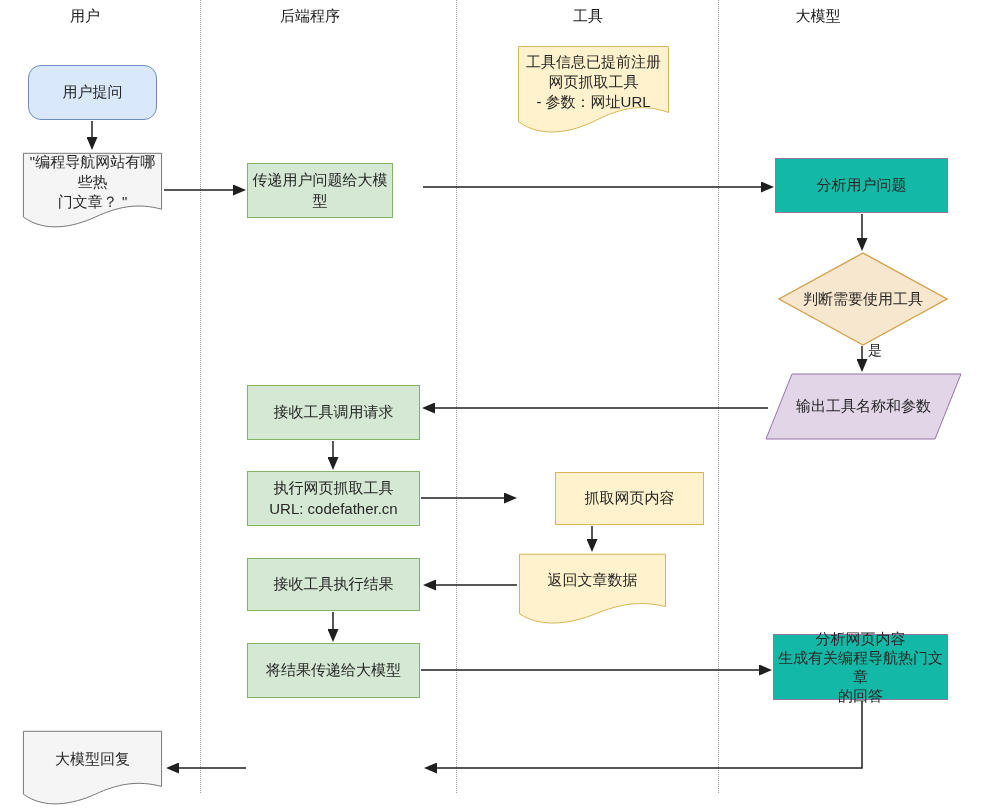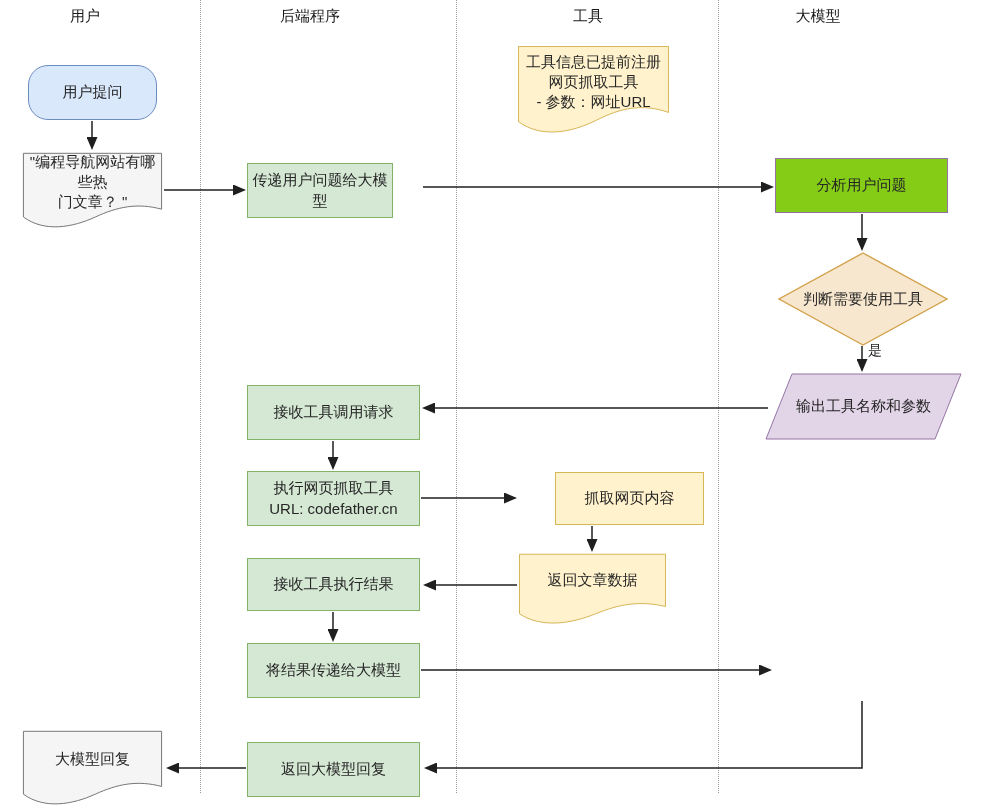--- a/index.html
+++ b/index.html
@@ -18,22 +18,22 @@
   .node{position:absolute;box-sizing:border-box;}
   .node .txt{
     position:absolute;left:0;top:0;width:100%;height:100%;
     display:flex;align-items:center;justify-content:center;text-align:center;
     font-size:15px;line-height:1.35;white-space:pre-line;padding:2px 4px;box-sizing:border-box;
   }
   .node svg{position:absolute;left:0;top:0;width:100%;height:100%;}
   .rect{border:1px solid;}
   .green{background:#d5e8d4;border-color:#82b366;}
   .yellow{background:#fff2cc;border-color:#d6b656;margin-left:37px;}
-  .purple{background:#84cc16;border-color:#9673a6;}
-  .rounded{background:#dae8fc;border:1px solid #6c8ebf;border-radius:20px;}
+  .purple{background:#14b8a6;border-color:#9673a6;}
+  .rounded{background:#dae8fc;border:1px solid #6c8ebf;border-radius:13px;}
   .docshape .txt{height:calc(100% - 18px);}
   .small{font-size:13px;}
   #edges{position:absolute;left:0;top:0;width:981px;height:810px;pointer-events:none;}
   .edge-label{position:absolute;font-size:14px;color:#1a1a1a;}
 </style>
 </head>
 <body>
 
 <div id="canvas">
 
@@ -105,23 +105,20 @@
   </div>
 
   <div class="node rect green" style="left:247px;top:558px;width:173px;height:53px">
     <span class="txt">接收工具执行结果</span>
   </div>
 
   <div class="node rect green" style="left:247px;top:643px;width:173px;height:55px">
     <span class="txt">将结果传递给大模型</span>
   </div>
 
-  <div class="node rect green" style="left:247px;top:742px;width:173px;height:55px">
-    <span class="txt">返回大模型回复</span>
-  </div>
 
   <div class="node docshape" style="left:517px;top:45px;width:153px;height:92px">
     <svg viewBox="0 0 100 60" preserveAspectRatio="none">
       <path d="M1,1 L99,1 L99,44 C82,38 68,41 52,49 C36,57 16,61 1,50 Z" fill="#fff2cc" stroke="#d6b656" stroke-width="1" vector-effect="non-scaling-stroke"></path>
     </svg>
     <span class="txt small">工具信息已提前注册
 网页抓取工具
 - 参数：网址URL</span>
   </div>
 
@@ -147,14 +144,19 @@
     <span class="txt">判断需要使用工具</span>
   </div>
 
   <div class="node" style="left:765px;top:373px;width:197px;height:67px">
     <svg viewBox="0 0 197 67" preserveAspectRatio="none">
       <polygon points="27,1 196,1 170,66 1,66" fill="#e1d5e7" stroke="#9673a6" stroke-width="1" vector-effect="non-scaling-stroke"></polygon>
     </svg>
     <span class="txt">输出工具名称和参数</span>
   </div>
 
+  <div class="node rect purple" style="left:773px;top:634px;width:175px;height:66px">
+    <span class="txt small" style="line-height:1.28">分析网页内容
+生成有关编程导航热门文章
+的回答</span>
+  </div>
 
 </div>
 
 </body></html>

